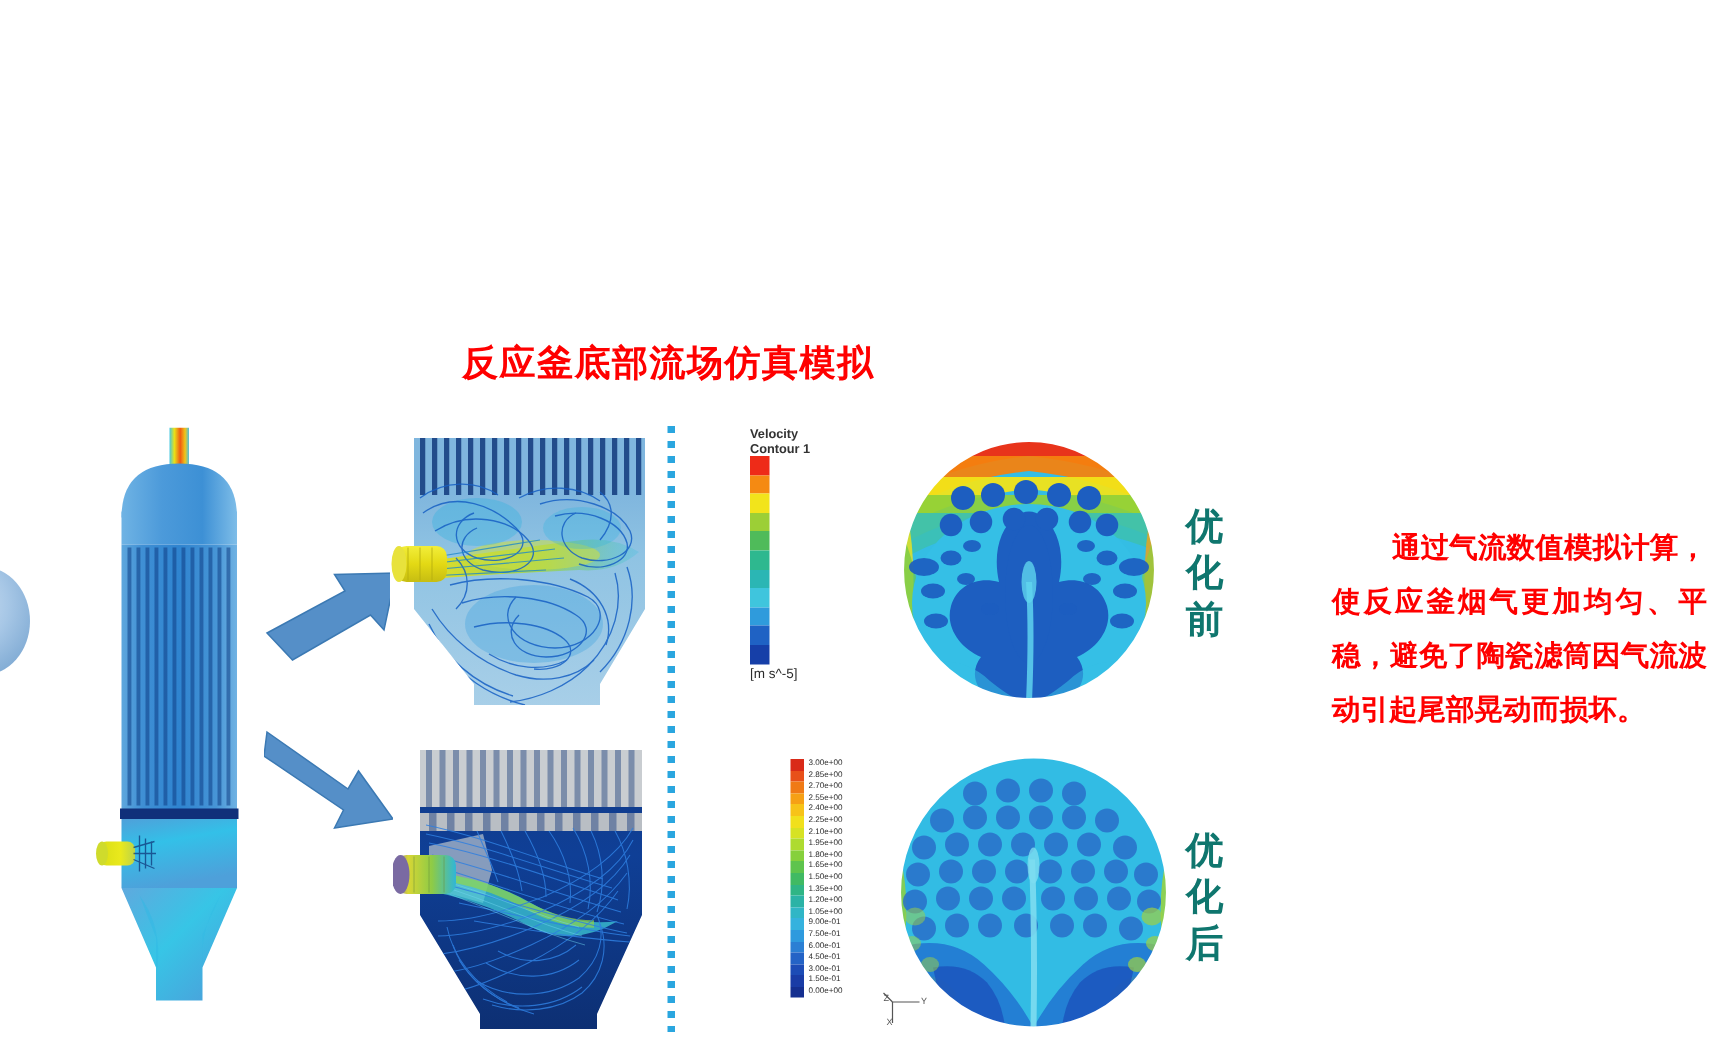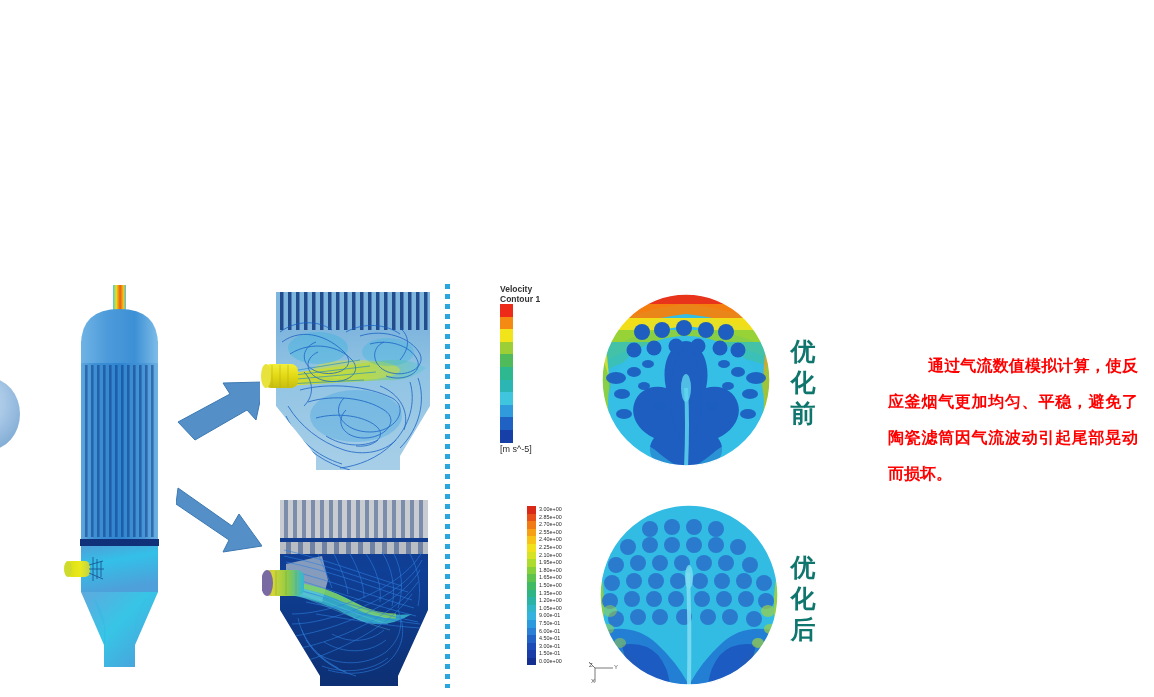--- a/index.html
+++ b/index.html
@@ -106,32 +106,33 @@
   .stage-label{
     position:absolute;color:#0f766e;font-size:25px;font-weight:bold;
     width:30px;line-height:31px;text-align:center;
   }
   #label-before{left:788px;top:336px;}
   #label-after{left:788px;top:552px;}
 
   
   #conclusion-text{
     position:absolute;left:888px;top:348px;width:250px;
-    color:#ff0000;font-size:16px;font-weight:bold;line-height:36px;
+    color:#ff0000;font-size:19px;font-weight:bold;line-height:36px;
     text-indent:40px;text-align:justify;
   }
 </style>
 </head>
 <body>
 
 <div class="slide">
 
   <div id="title-rule"></div>
 
 
+  <div id="section-subtitle">反应釜底部流场仿真模拟</div>
 
   <div id="left-ellipse"></div>
 
   <div id="vessel-figure">
     <svg width="120" height="390" viewBox="0 0 120 390">
       <defs>
         <linearGradient id="gBody" x1="0" y1="0" x2="1" y2="0">
           <stop offset="0%" stop-color="#5ea7dd"></stop>
           <stop offset="18%" stop-color="#3f8fd4"></stop>
           <stop offset="50%" stop-color="#2f84d0"></stop>

